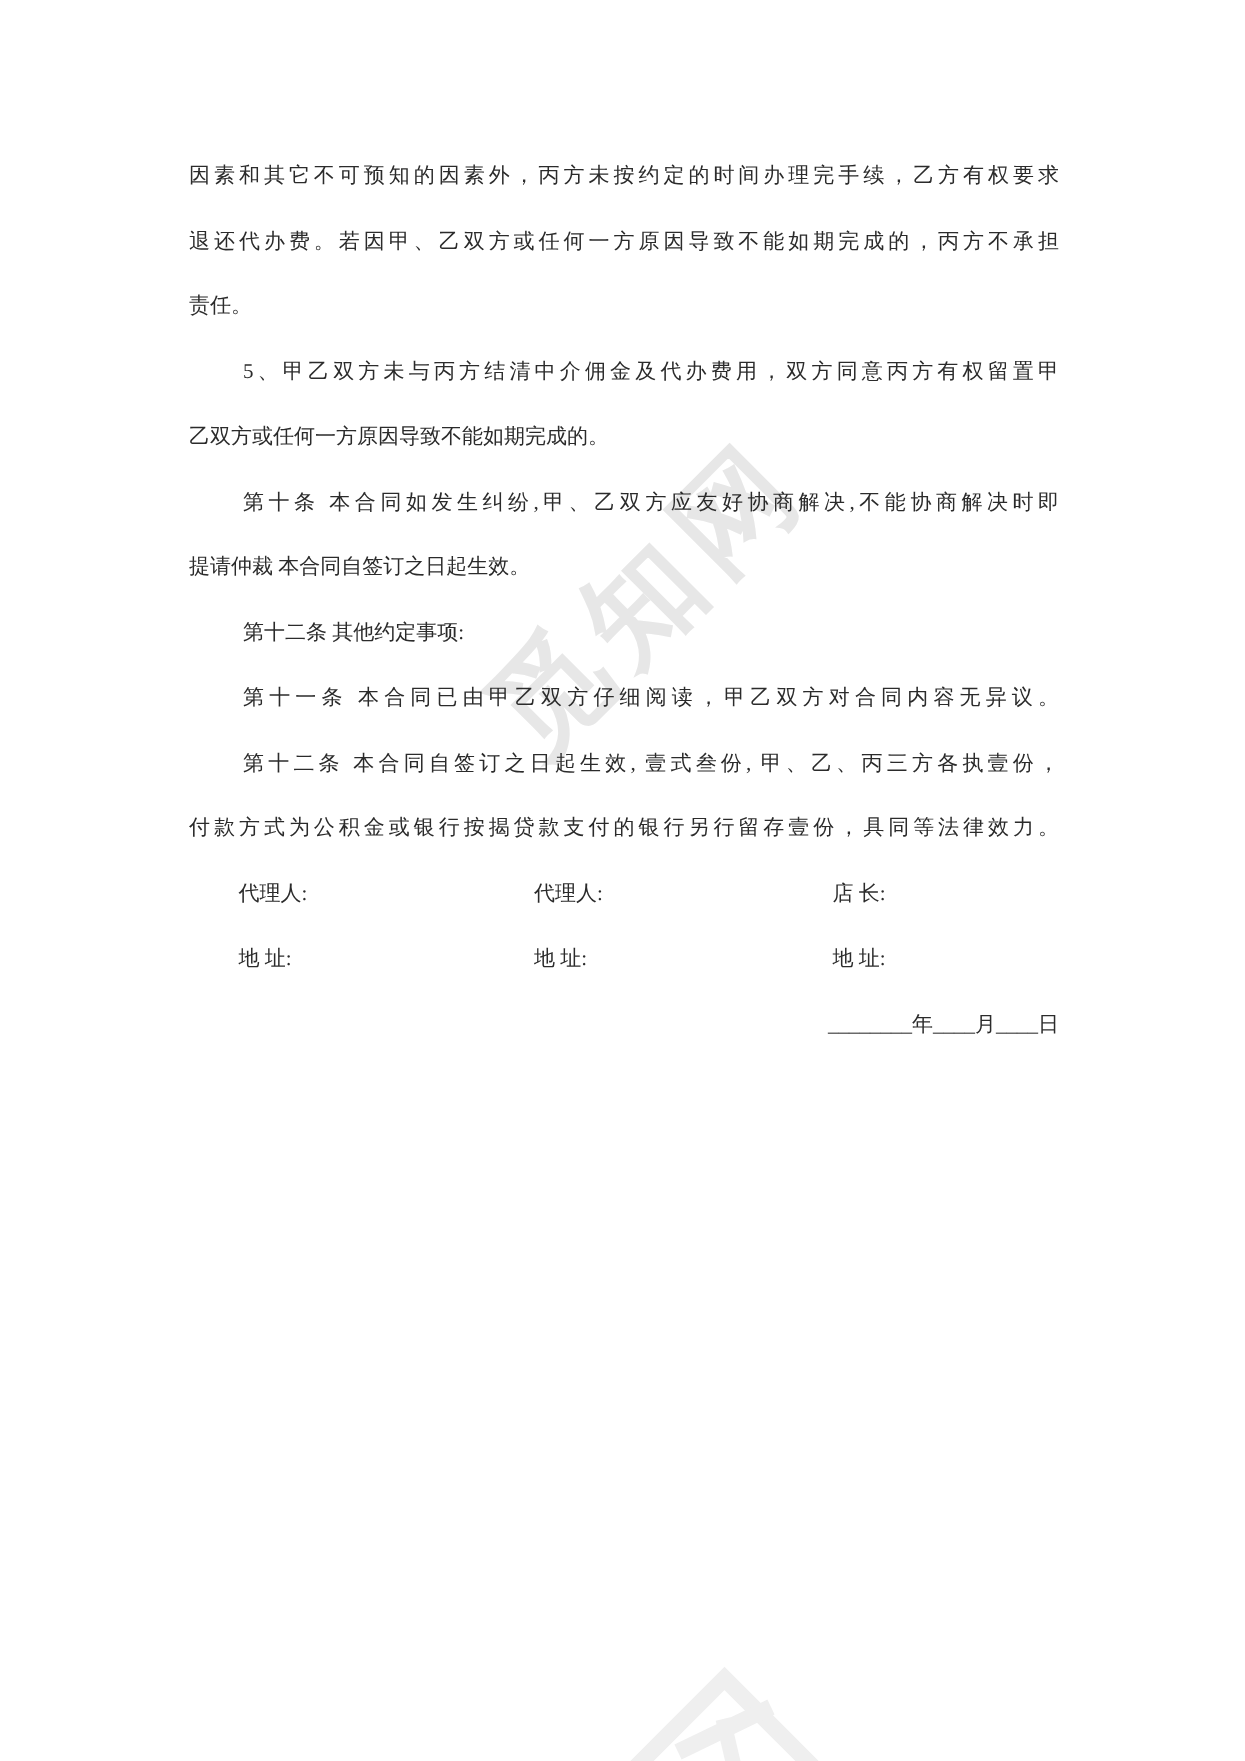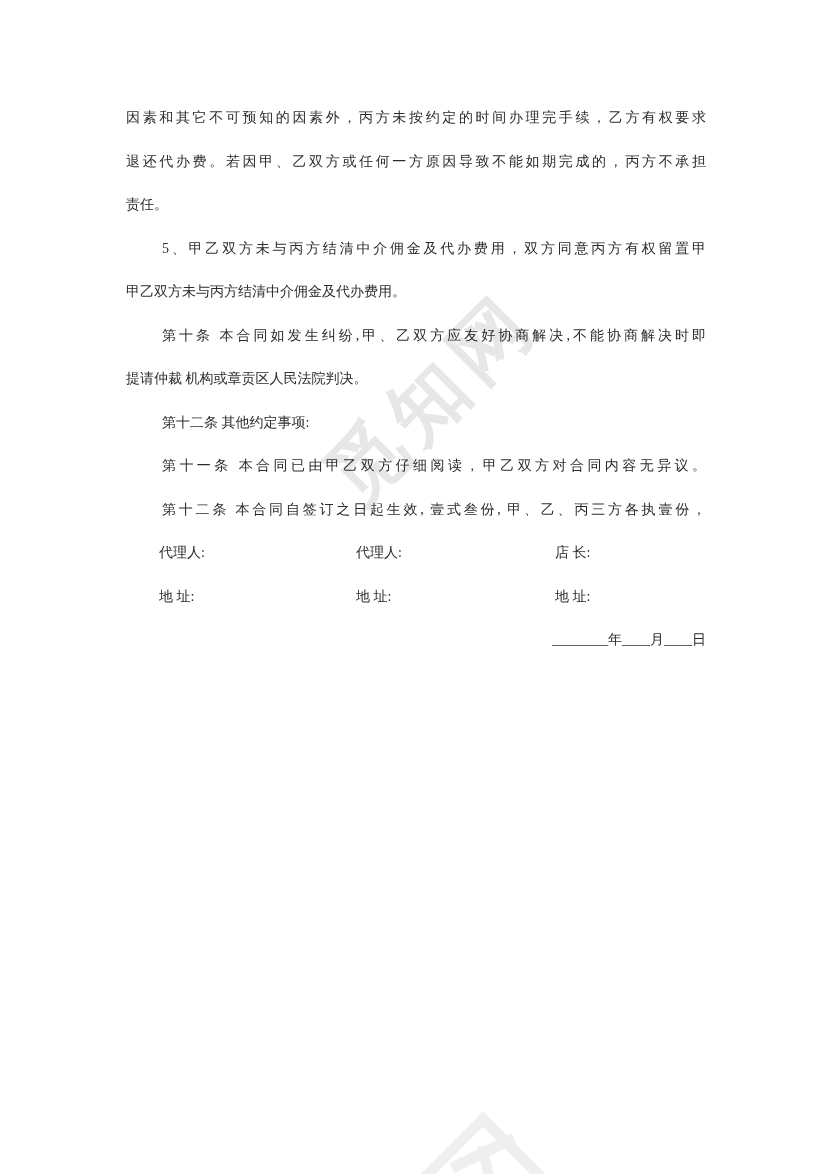--- a/index.html
+++ b/index.html
@@ -55,26 +55,27 @@
     <polyline points="118,104 183,39 248,104" fill="none" stroke="#efefef" stroke-width="11"></polyline>
     <line x1="152" y1="88" x2="214" y2="58" stroke="#efefef" stroke-width="11"></line>
     <line x1="182" y1="66" x2="189" y2="96" stroke="#efefef" stroke-width="10"></line>
   </svg>
 
   <div class="content">
     <div class="line just">因素和其它不可预知的因素外，丙方未按约定的时间办理完手续，乙方有权要求</div>
     <div class="line just">退还代办费。若因甲、乙双方或任何一方原因导致不能如期完成的，丙方不承担</div>
     <div class="line">责任。</div>
     <div class="line ind just">5、甲乙双方未与丙方结清中介佣金及代办费用，双方同意丙方有权留置甲</div>
-    <div class="line">甲乙双方未与丙方结清中介佣金及代办费用。</div>
+    <div class="line">乙双方或任何一方原因导致不能如期完成的。</div>
     <div class="line ind just">第十条 本合同如发生纠纷,甲、乙双方应友好协商解决,不能协商解决时即</div>
-    <div class="line">提请仲裁 机构或章贡区人民法院判决。</div>
+    <div class="line">提请仲裁 本合同自签订之日起生效。</div>
     <div class="line ind">第十二条 其他约定事项:</div>
     <div class="line ind just">第十一条 本合同已由甲乙双方仔细阅读，甲乙双方对合同内容无异议。</div>
     <div class="line ind just">第十二条 本合同自签订之日起生效, 壹式叁份, 甲、乙、丙三方各执壹份，</div>
+    <div class="line just">付款方式为公积金或银行按揭贷款支付的银行另行留存壹份，具同等法律效力。</div>
 
     <div class="line sig">
       <span>代理人:</span>
       <span>代理人:</span>
       <span>店 长:</span>
     </div>
     <div class="line sig">
       <span>地 址:</span>
       <span>地 址:</span>
       <span>地 址:</span>

